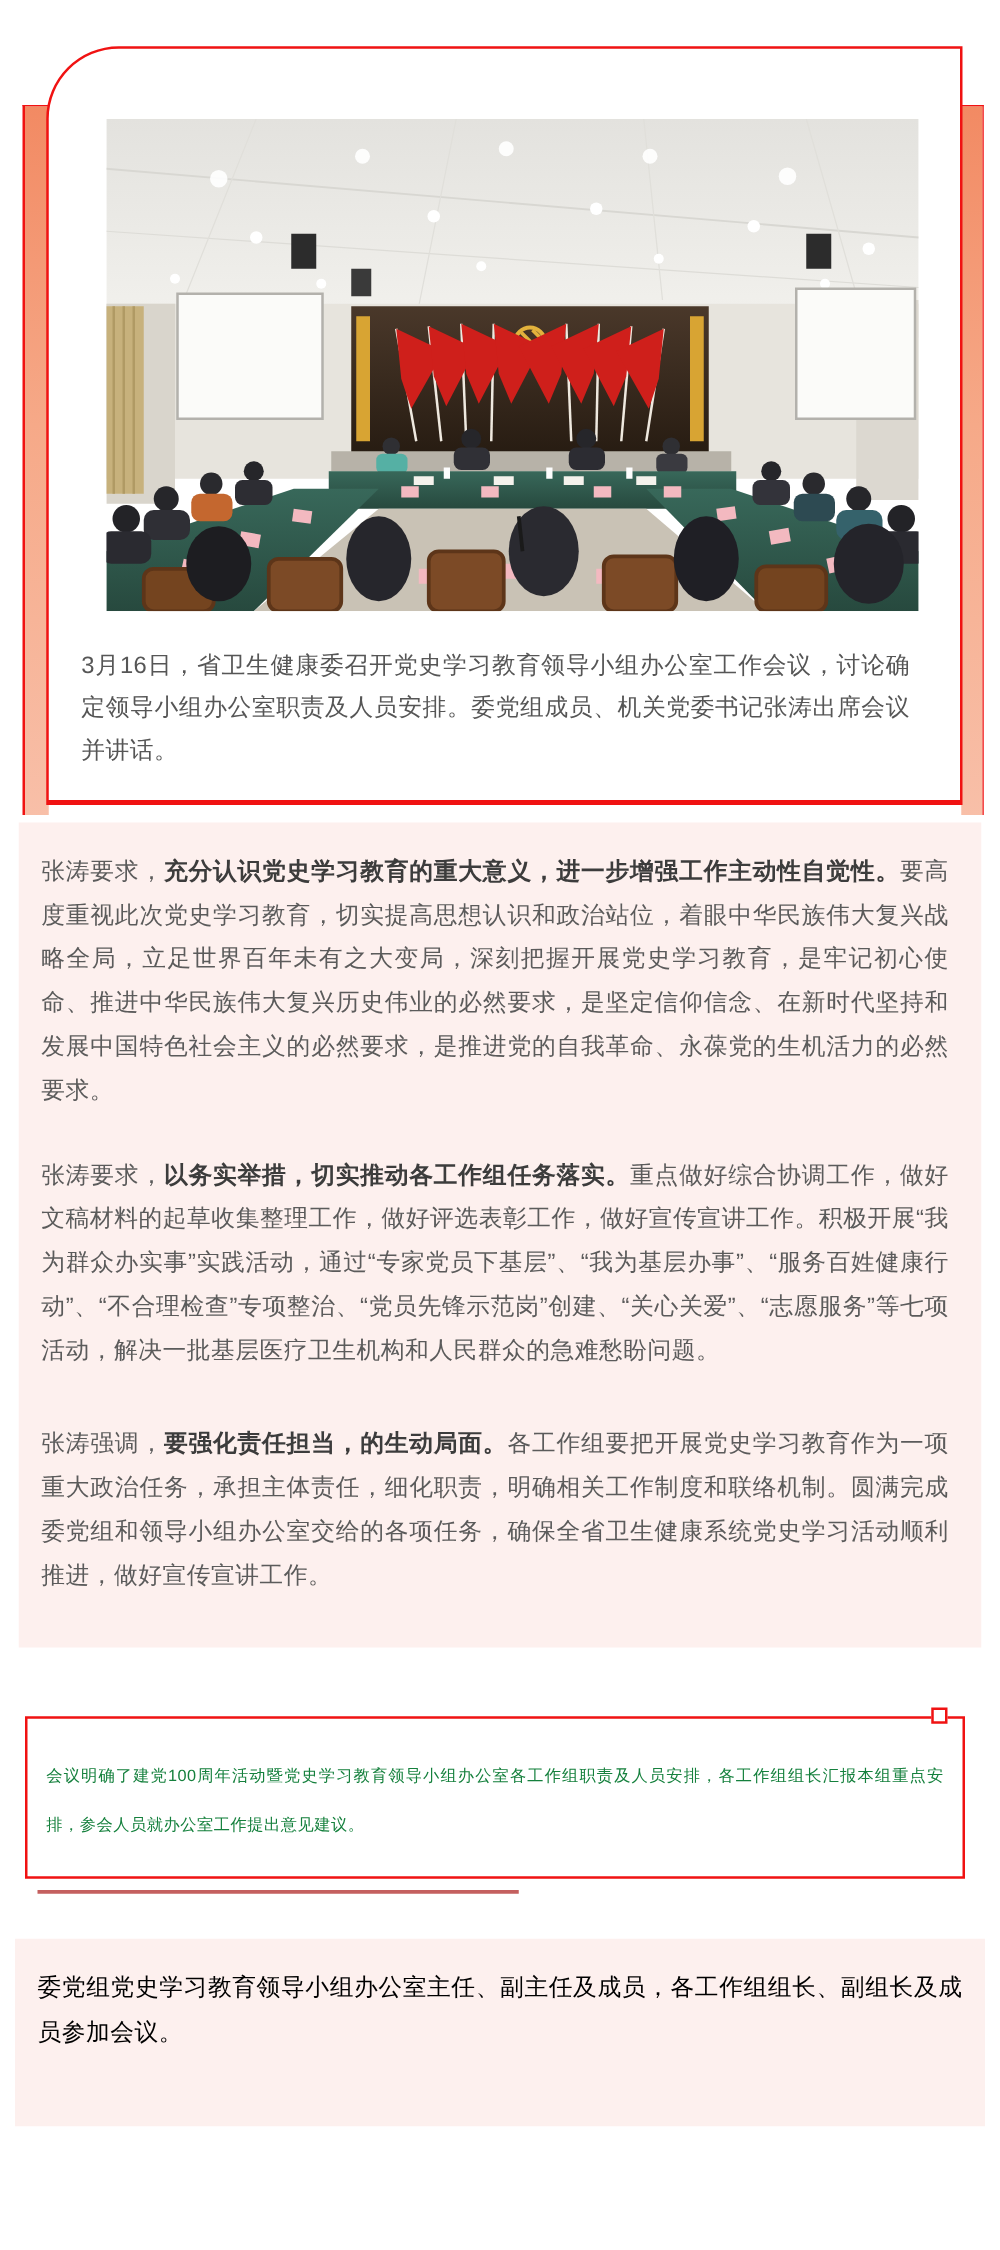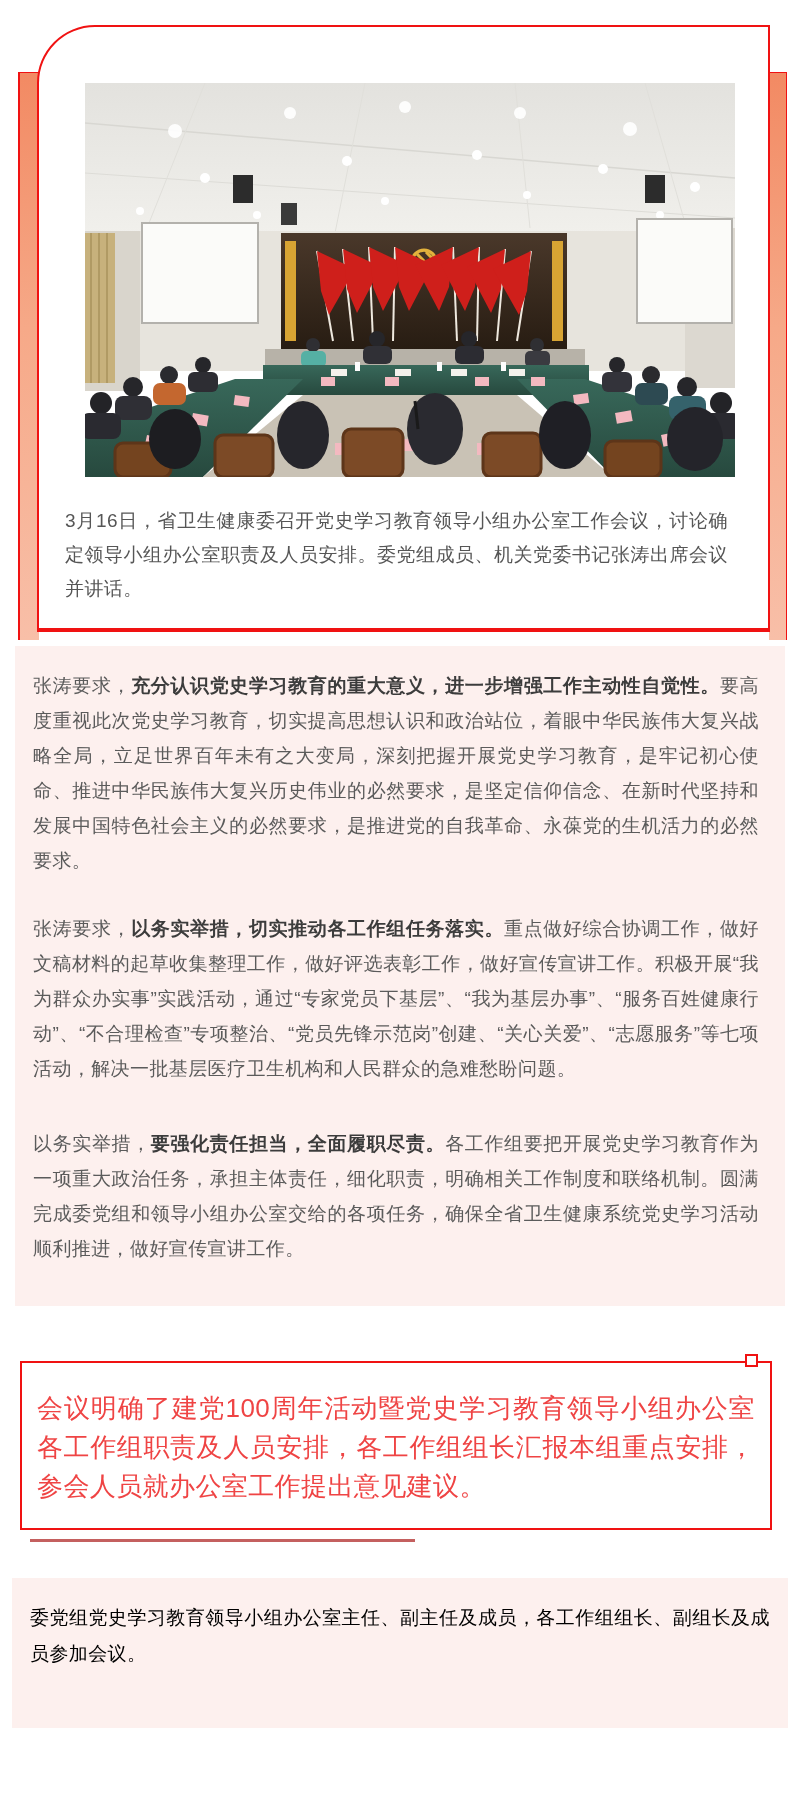--- a/index.html
+++ b/index.html
@@ -10,21 +10,21 @@
   }
   
   .card-wrap { position:relative; }
   .band {
     position:absolute; top:47px; height:568px; z-index:0;
     background:linear-gradient(180deg,#f28a63 0%,#f6a988 45%,#f8bfa8 100%);
   }
   .band-left  { left:18px;  width:21px; border-left:2px solid #f01212; border-top:1px solid #f01212; }
   .band-right { left:769px; width:18px; border-right:1px solid #f01212; border-top:1px solid #f01212; }
   .card-inner {
-    position:relative; z-index:1; margin-left:37px; margin-top:25px;
+    position:relative; z-index:1; margin-left:37px; margin-top:37px;
     width:733px; min-height:590px; background:#ffffff;
     border:2px solid #f01212; border-bottom-width:4px;
     border-top-left-radius:58px;
     padding:56px 40px 22px 26px;
   }
   .photo-frame { width:650px; height:394px; margin-left:20px; overflow:hidden; }
   .photo-frame svg { display:block; }
   .caption {
     margin-top:27px; font-size:19px; line-height:34px; color:#565656;
     text-align:justify; letter-spacing:0.4px;
@@ -43,21 +43,21 @@
   .para2 { margin-top:33px; }
   .para3 { margin-top:56px; }
   .para4 { margin-top:40px; }
   
   .highlight-box {
     position:relative; margin:55px 28px 0 20px; width:752px;
     border:2px solid #f01212; background:#ffffff;
     padding:26px 15px 22px 15px;
   }
   .highlight-box p {
-    font-size:26px; line-height:39px; color:#ef4444;
+    font-size:13px; line-height:39px; color:#15803d;
     text-align:justify; letter-spacing:0.4px;
   }
   .box-corner-marker {
     position:absolute; top:-9px; right:12px; width:13px; height:13px;
     background:#ffffff; border:2px solid #f01212;
   }
   .box-underline { margin:9px 0 0 30px; width:385px; height:3px; background:#c4605f; }
   
   .footer-section {
     position:relative; margin:36px 12px 0 12px; height:150px;
@@ -254,21 +254,21 @@
       </svg>
     </div>
 
     <p class="caption">3月16日，省卫生健康委召开党史学习教育领导小组办公室工作会议，讨论确定领导小组办公室职责及人员安排。委党组成员、机关党委书记张涛出席会议并讲话。</p>
   </div>
 </div>
 
 <div class="content-section">
   <p class="para1"><span>张涛要求，</span><b>充分认识党史学习教育的重大意义，进一步增强工作主动性自觉性。</b><span>要高度重视此次党史学习教育，切实提高思想认识和政治站位，着眼中华民族伟大复兴战略全局，立足世界百年未有之大变局，深刻把握开展党史学习教育，是牢记初心使命、推进中华民族伟大复兴历史伟业的必然要求，是坚定信仰信念、在新时代坚持和发展中国特色社会主义的必然要求，是推进党的自我革命、永葆党的生机活力的必然要求。</span></p>
   <p class="para2"><span>张涛要求，</span><b>以务实举措，切实推动各工作组任务落实。</b><span>重点做好综合协调工作，做好文稿材料的起草收集整理工作，做好评选表彰工作，做好宣传宣讲工作。积极开展“我为群众办实事”实践活动，通过“专家党员下基层”、“我为基层办事”、“服务百姓健康行动”、“不合理检查”专项整治、“党员先锋示范岗”创建、“关心关爱”、“志愿服务”等七项活动，解决一批基层医疗卫生机构和人民群众的急难愁盼问题。</span></p>
-  <p class="para4"><span>以务实举措，</span><b>要强化责任担当，全面履职尽责。</b><span>各工作组要把开展党史学习教育作为一项重大政治任务，承担主体责任，细化职责，明确相关工作制度和联络机制。圆满完成委党组和领导小组办公室交给的各项任务，确保全省卫生健康系统党史学习活动顺利推进，做好宣传宣讲工作。</span></p>
+  <p class="para4"><span>张涛强调，</span><b>要强化责任担当，的生动局面。</b><span>各工作组要把开展党史学习教育作为一项重大政治任务，承担主体责任，细化职责，明确相关工作制度和联络机制。圆满完成委党组和领导小组办公室交给的各项任务，确保全省卫生健康系统党史学习活动顺利推进，做好宣传宣讲工作。</span></p>
 </div>
 
 <div class="highlight-box">
   <span class="box-corner-marker"></span>
   <p>会议明确了建党100周年活动暨党史学习教育领导小组办公室各工作组职责及人员安排，各工作组组长汇报本组重点安排，参会人员就办公室工作提出意见建议。</p>
 </div>
 <div class="box-underline"></div>
 
 <div class="footer-section">
   <p>委党组党史学习教育领导小组办公室主任、副主任及成员，各工作组组长、副组长及成员参加会议。</p>

